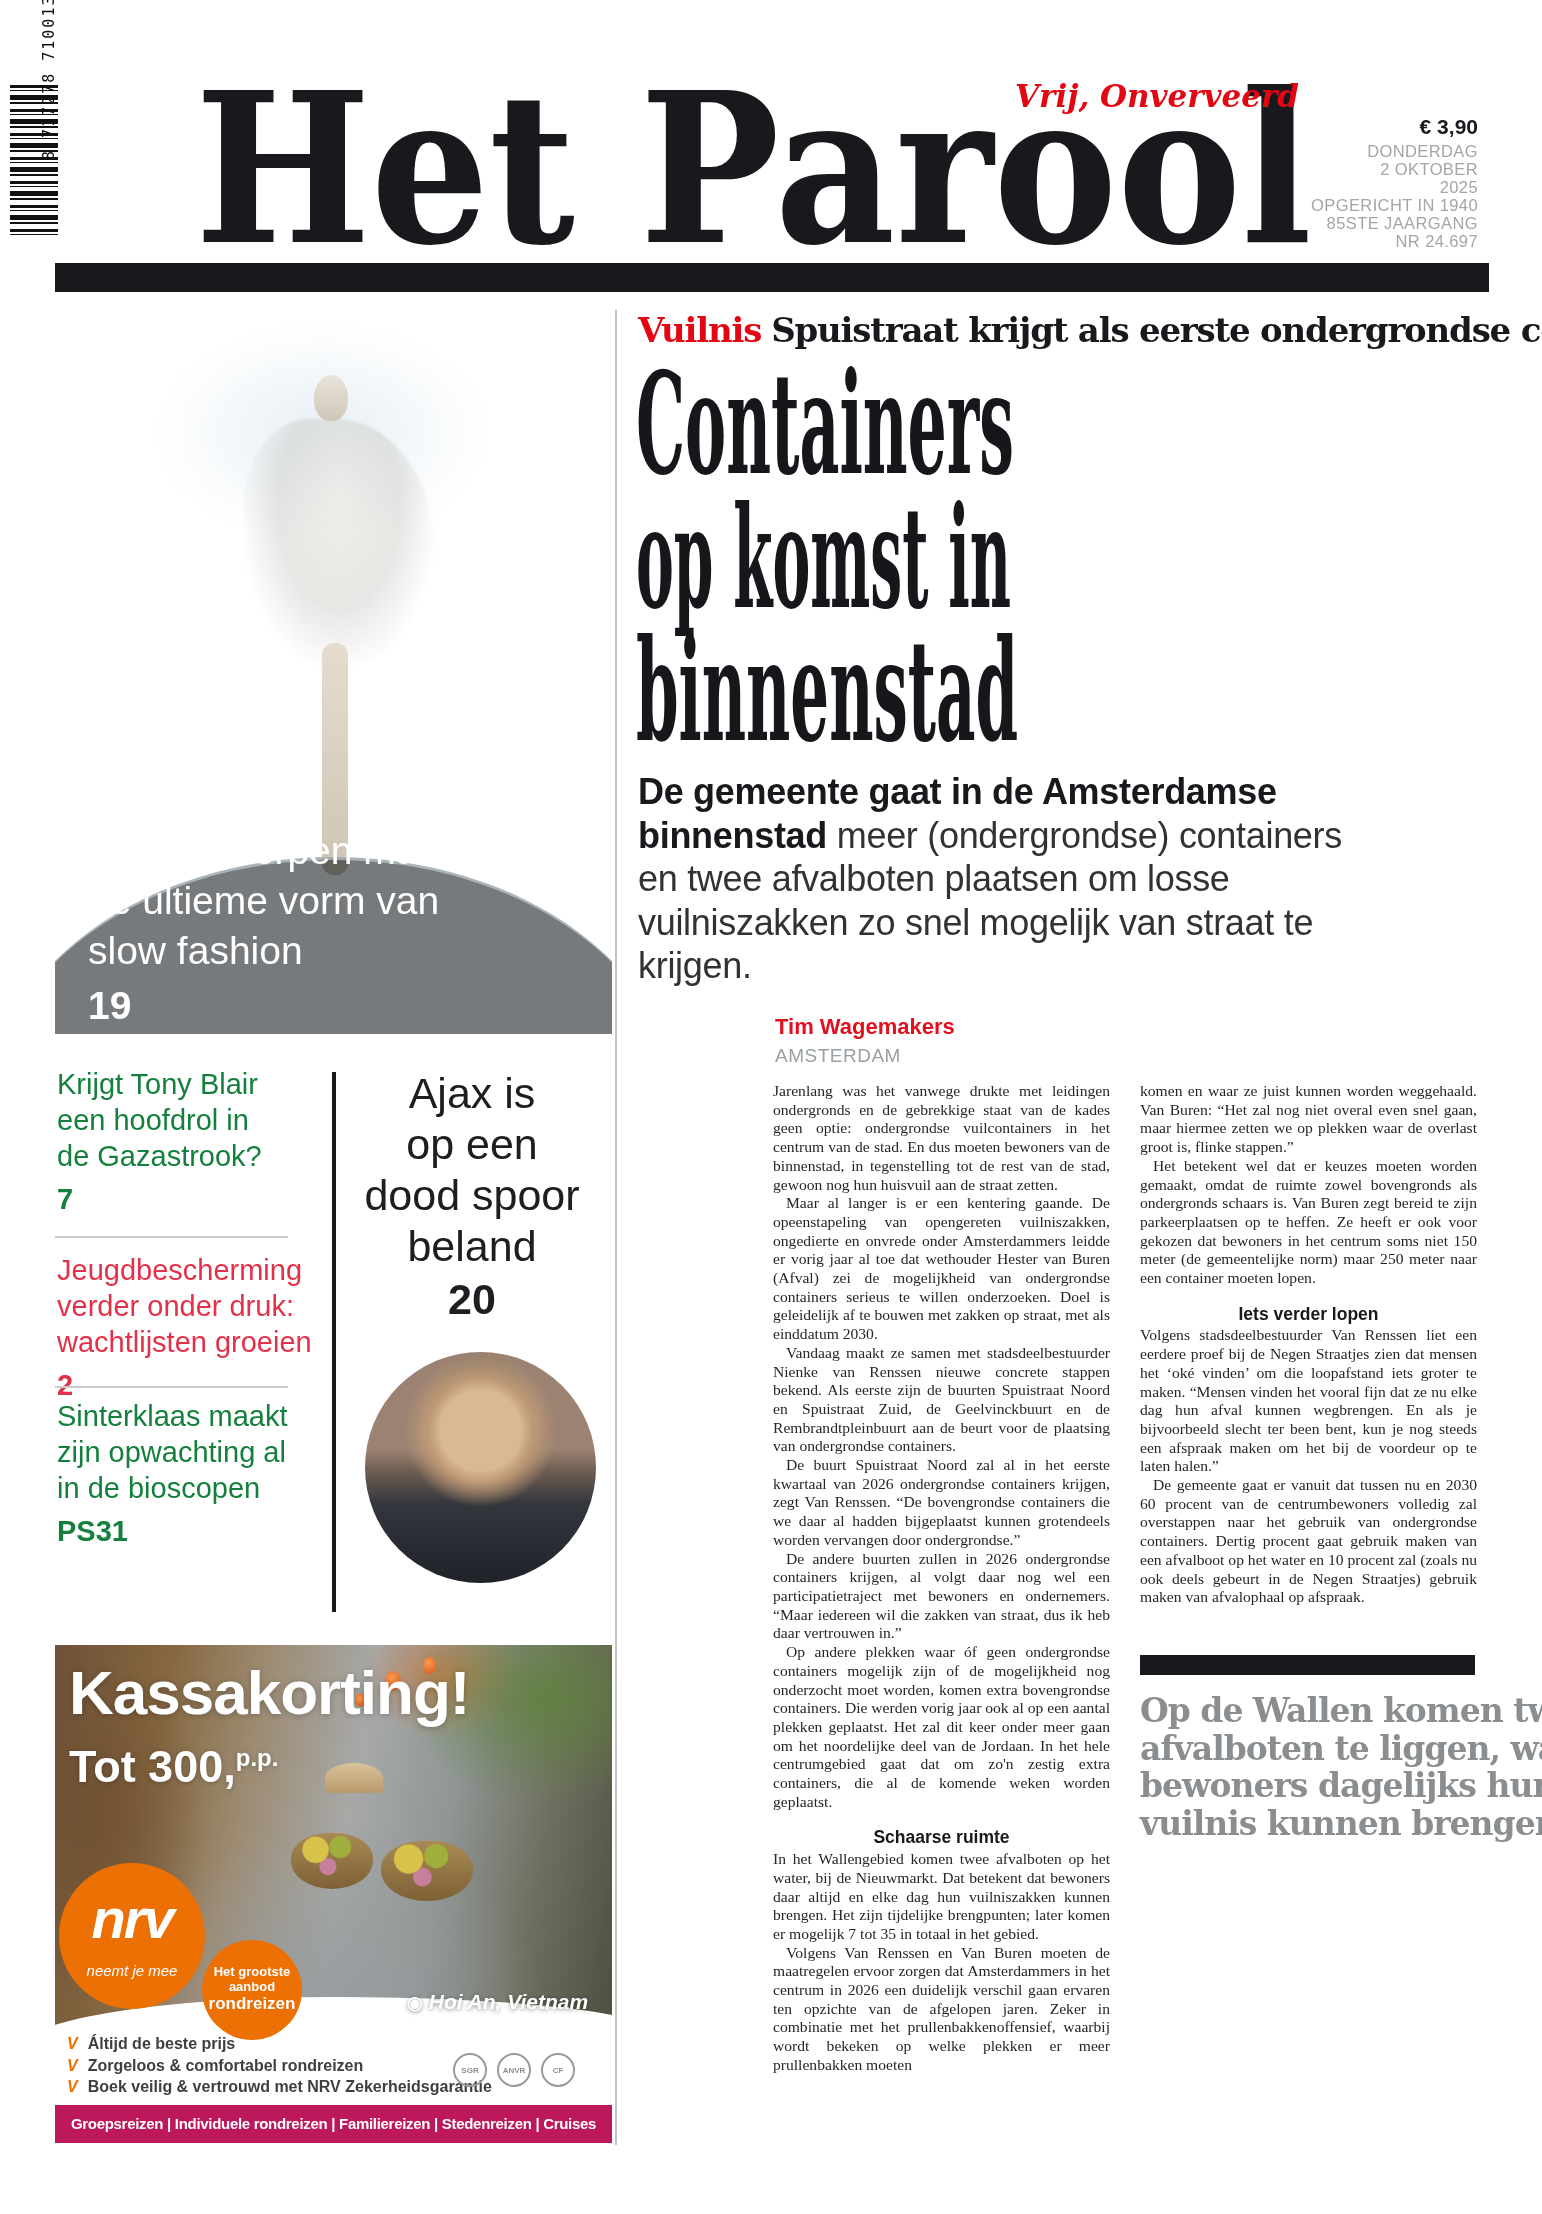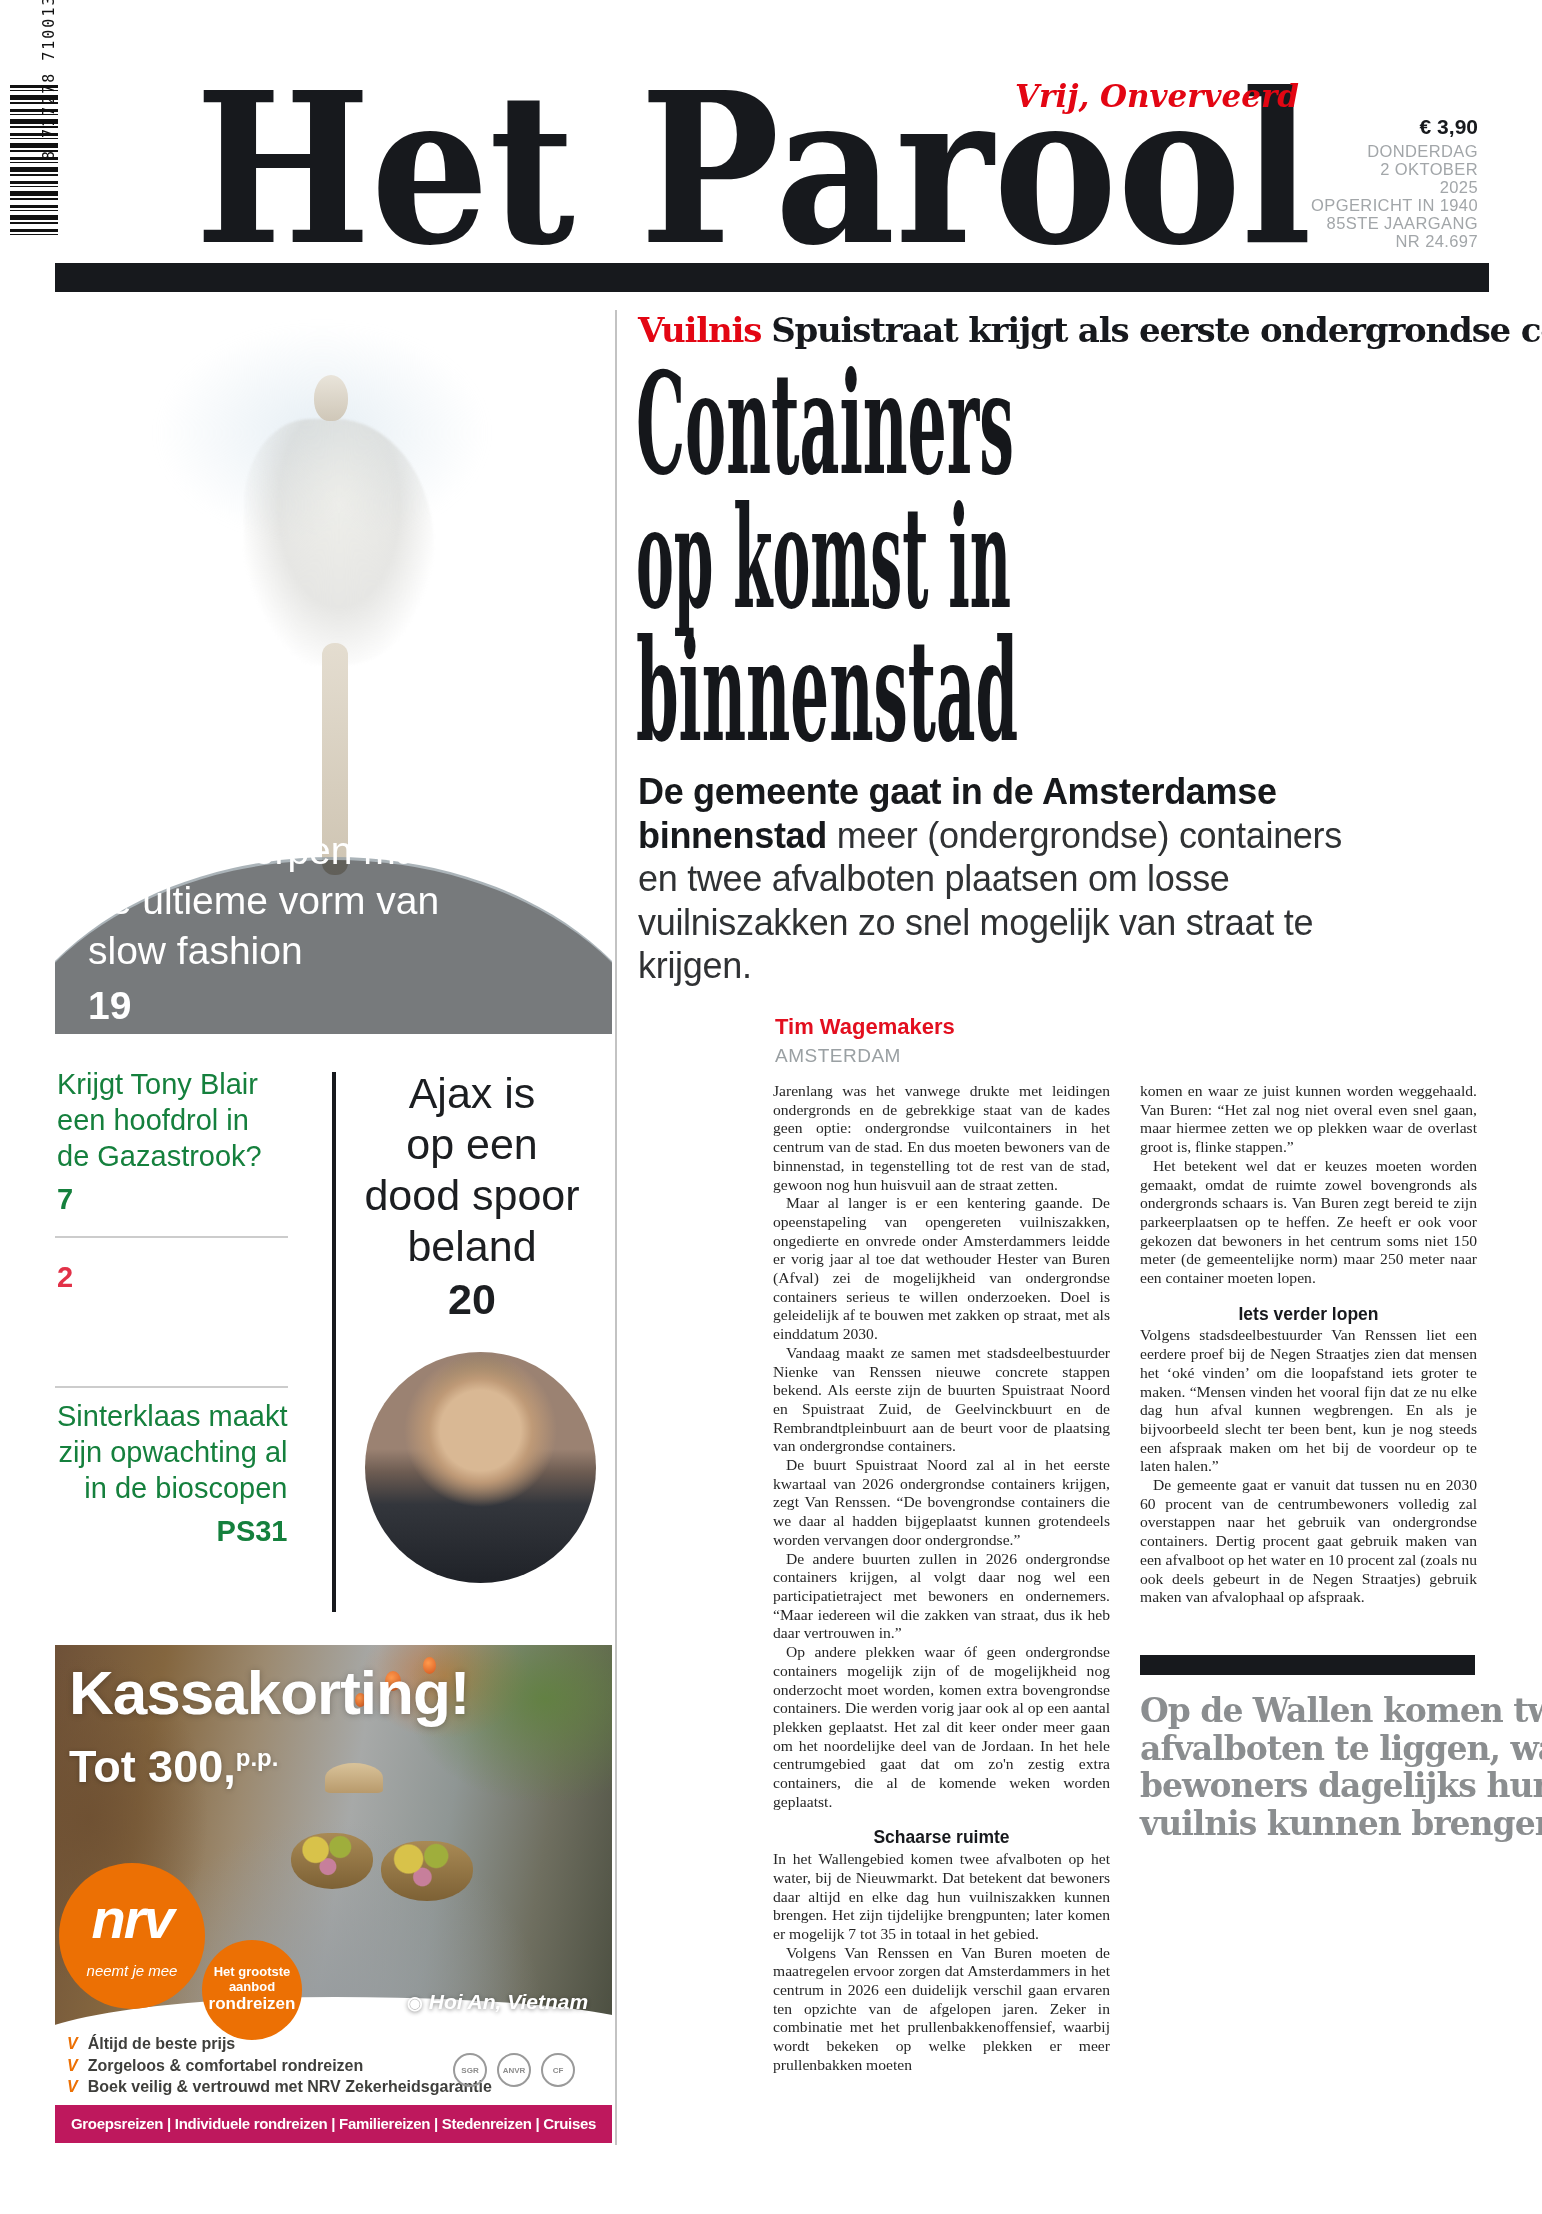--- a/index.html
+++ b/index.html
@@ -181,26 +181,31 @@
         <div class="tline">op een</div>
         <div class="tline">dood spoor</div>
         <div class="tline">beland</div>
       </div>
     <div class="pg">20</div>
   </div>
 
   <div class="t-rule" style="top:1236px;"></div>
 
   <div class="teaser red" style="left:57px;top:1252px;">
+    <div>
+        <div class="tline">Jeugdbescherming</div>
+        <div class="tline">verder onder druk:</div>
+        <div class="tline">wachtlijsten groeien</div>
+      </div>
     <div class="pg">2</div>
   </div>
 
   <div class="t-rule" style="top:1386px;"></div>
 
-  <div class="teaser" style="left:57px;top:1398px;text-align:right;">
+  <div class="teaser" style="left:57px;top:1398px;">
     <div>
         <div class="tline">Sinterklaas maakt</div>
         <div class="tline">zijn opwachting al</div>
         <div class="tline">in de bioscopen</div>
       </div>
     <div class="pg">PS31</div>
   </div>
 
   <div class="portrait"></div>
 

